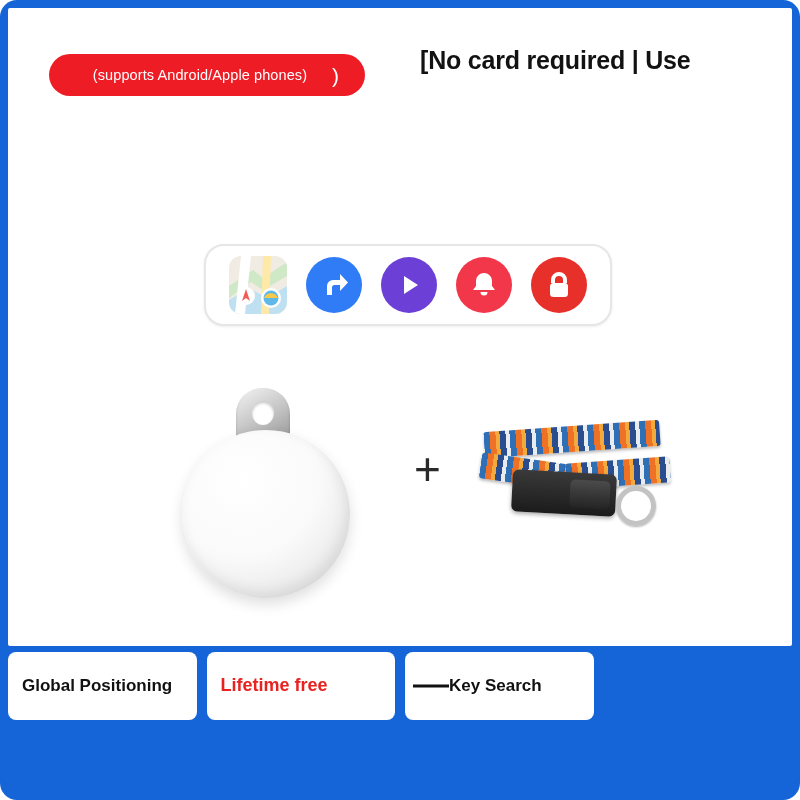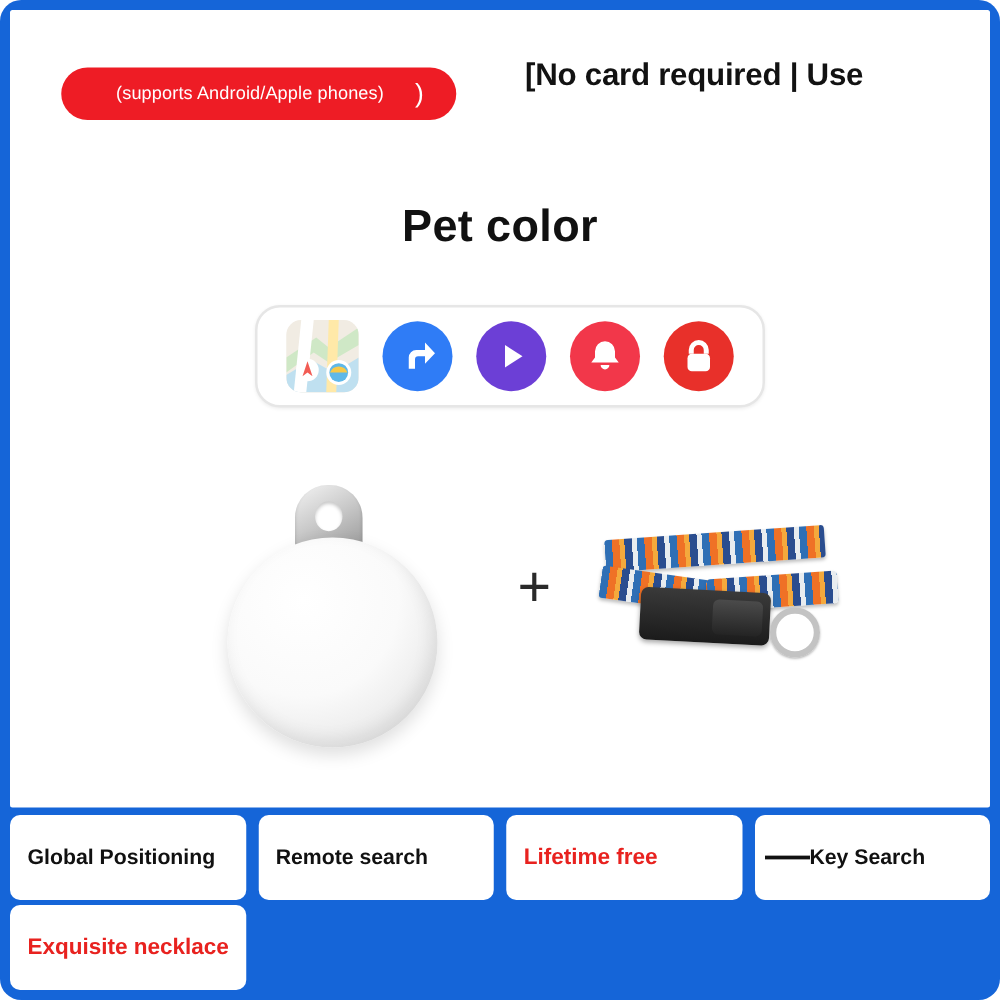--- a/index.html
+++ b/index.html
@@ -294,21 +294,20 @@
 
     <div id="android-badge">
       <span>(supports Android/Apple phones)</span>
       <span class="paren">)</span>
     </div>
 
     <div id="headline">
       <div>[No card required | Use</div>
     </div>
 
-    <div id="pet-color-title">Pet color</div>
 
     <div id="icon-strip">
 
       <div class="app-icon icon-maps">
         <svg class="glyph" width="58" height="58" viewBox="0 0 58 58">
           <rect x="0" y="0" width="58" height="58" rx="12" fill="#f1ece3"></rect>
           <path d="M0 30 L24 14 L34 22 L58 6 L58 20 L34 34 L22 26 L0 42 Z" fill="#cfe8c6"></path>
           <path d="M0 44 L20 32 L38 42 L58 30 L58 58 L0 58 Z" fill="#bfe0f0"></path>
           <path d="M12 0 L22 0 L16 58 L6 58 Z" fill="#ffffff"></path>
           <path d="M34 0 L42 0 L40 58 L32 58 Z" fill="#ffe9a8"></path>
@@ -366,29 +365,23 @@
       </div>
 
     </div>
 
   </div>
 
   <div id="features">
     <div class="feature bold">
       <span>Global Positioning</span>
     </div>
-    <div class="feature bold">
-      <span>Remote search</span>
-    </div>
     <div class="feature red">
       <span>Lifetime free</span>
     </div>
 
     <div class="feature bold has-dash">
       <span class="dash"></span>
       <span>Key Search</span>
     </div>
-    <div class="feature red">
-      <span>Exquisite necklace</span>
-    </div>
   </div>
 
 </div>
 
 </body></html>

